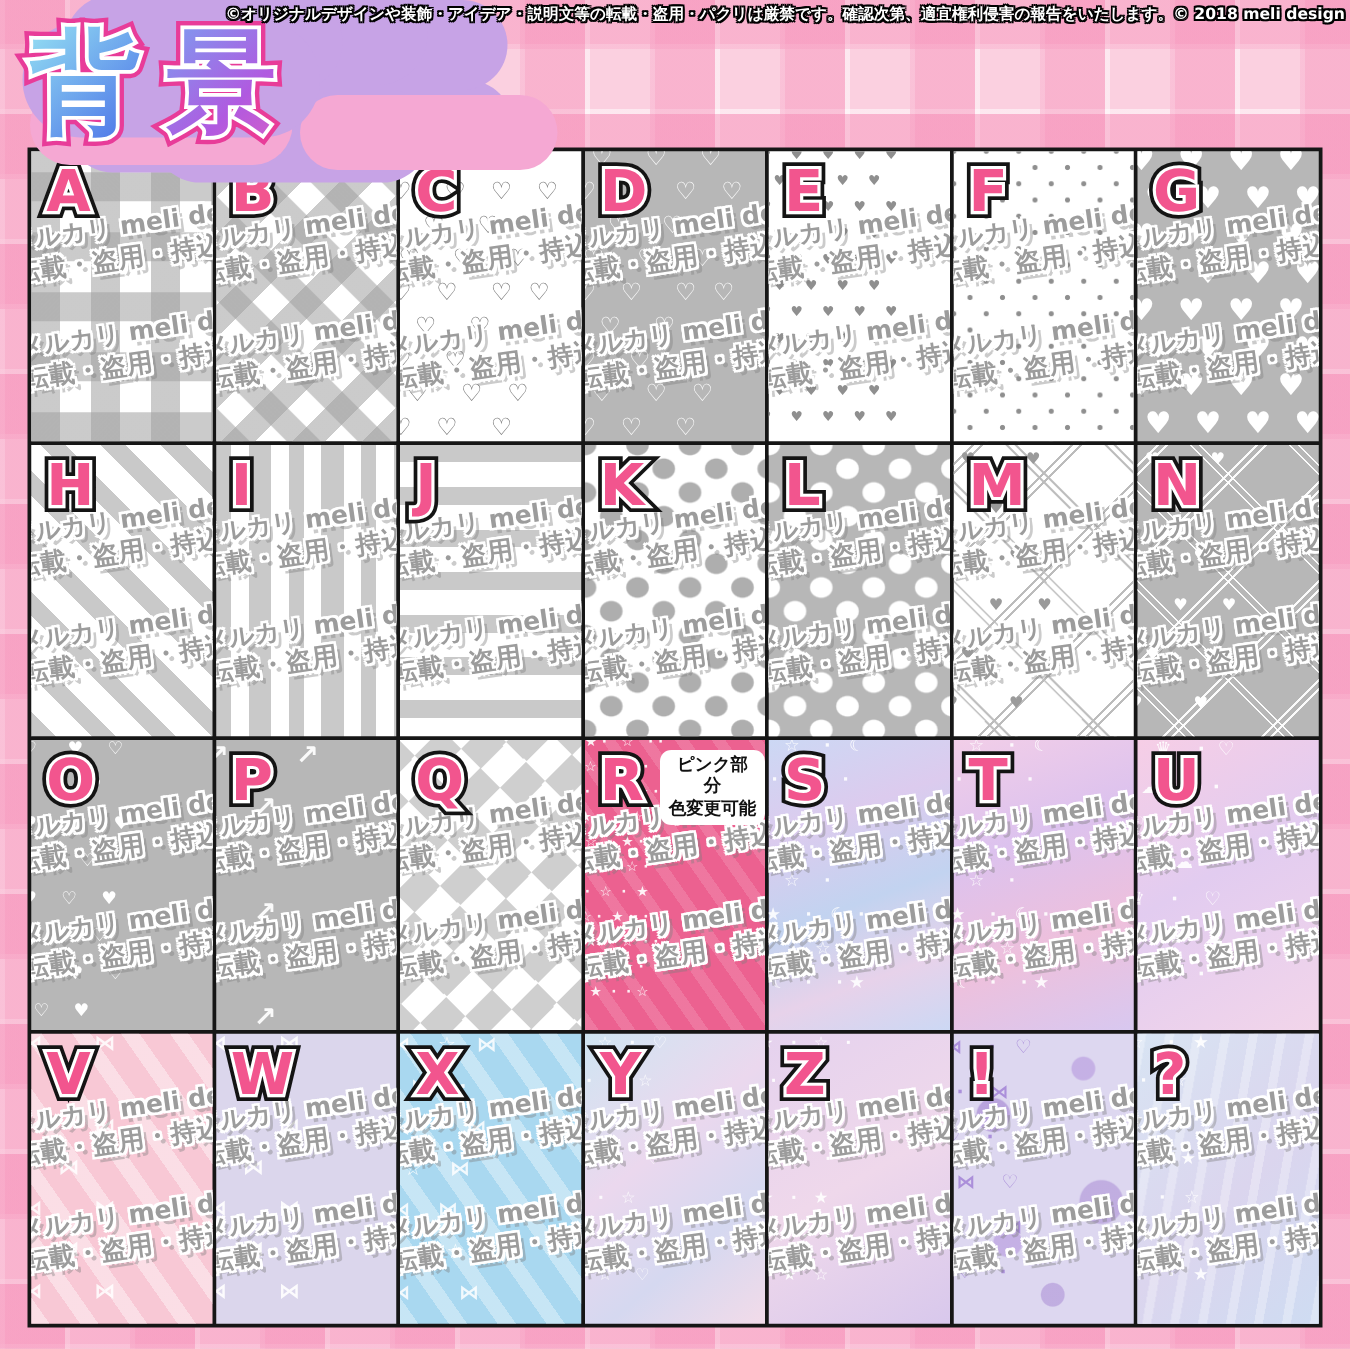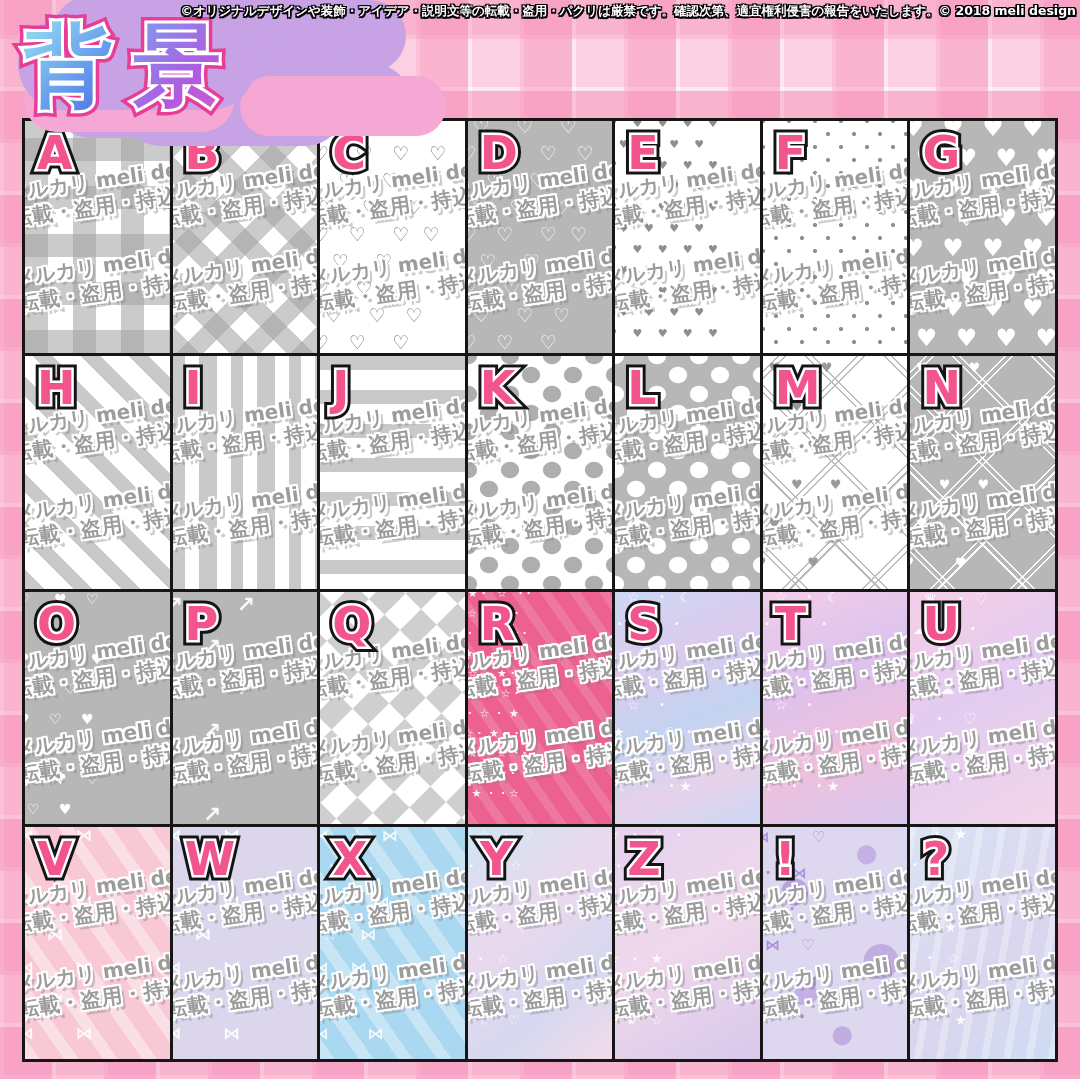--- a/index.html
+++ b/index.html
@@ -536,20 +536,24 @@
       <div class="wm-g">
         <div class="wm1">メルカリ meli design</div>
         <div class="wm2">転載・盗用・持込厳禁</div>
       </div>
     </div>
     <div class="lt-stack">
       <span class="ls ls-k">R</span>
       <span class="ls ls-w">R</span>
       <span class="ls ls-f">R</span>
     </div>
+    <div class="note">
+      <span class="n1">ピンク部分</span>
+      <span class="n2">色変更可能</span>
+    </div>
   </div>
 
   <div class="cell p-galaxy-blue">
     <div class="fx"></div>
     <div class="gl" style="font-size: 14px; line-height: 27px; color: rgba(255, 255, 255, 0.88);">·   ☆    ·   ☾
   ·    ★    ·
 ☾    ·    ☆
    ·    ·   ★
 ·   ☆    ·
  ★    ·   ☾  ·

